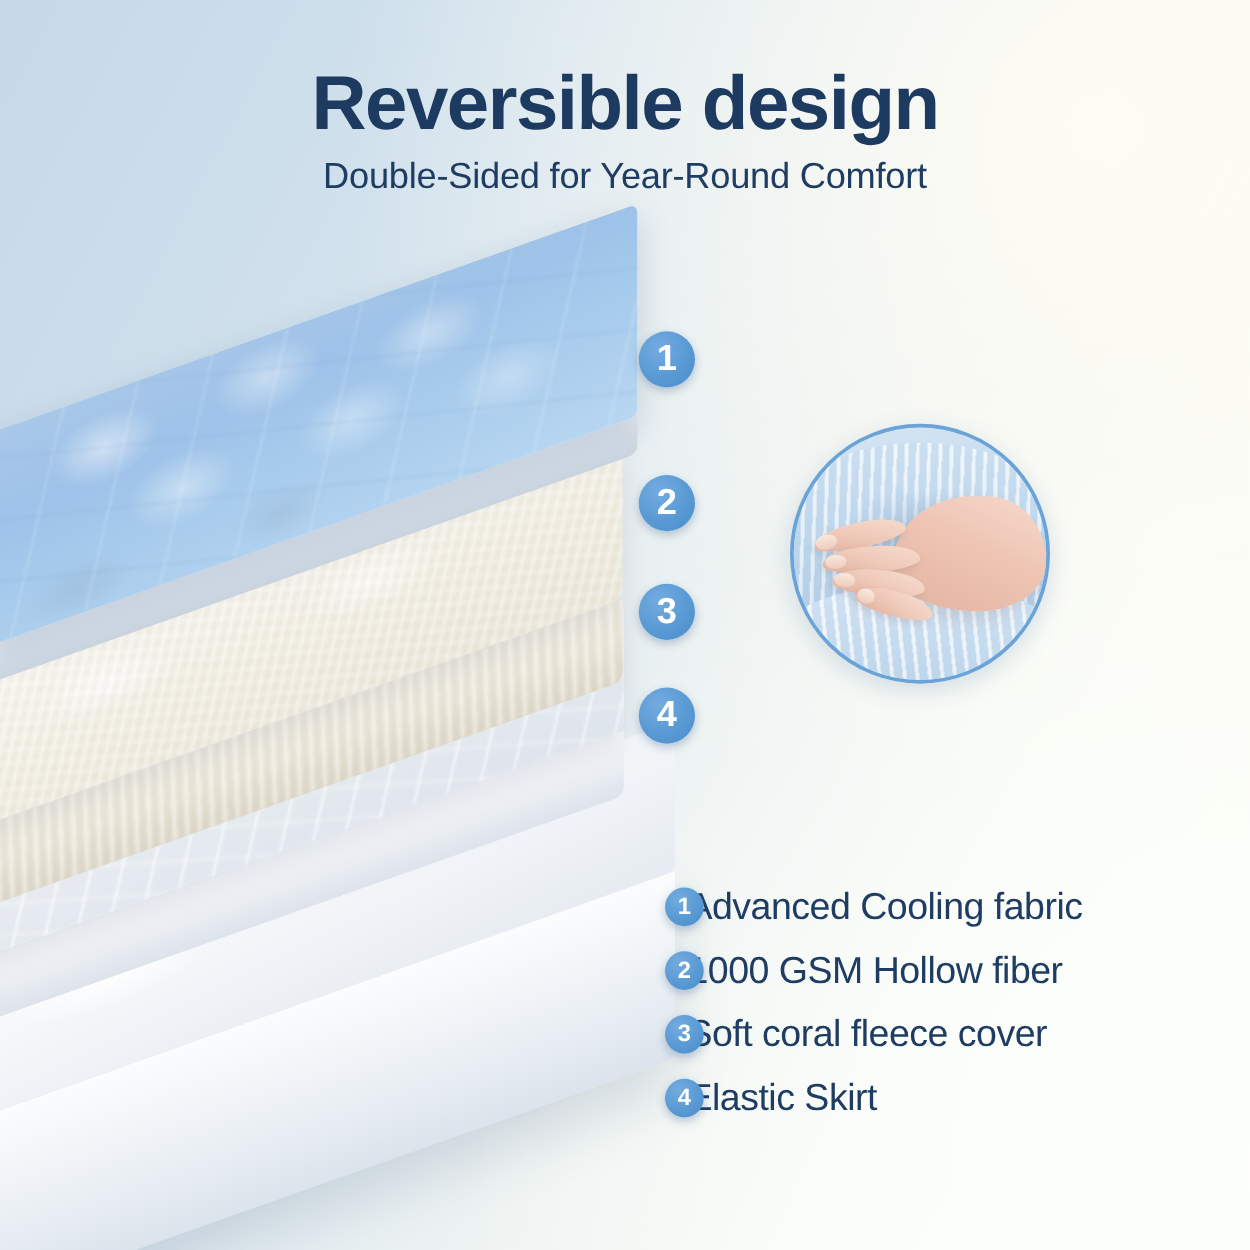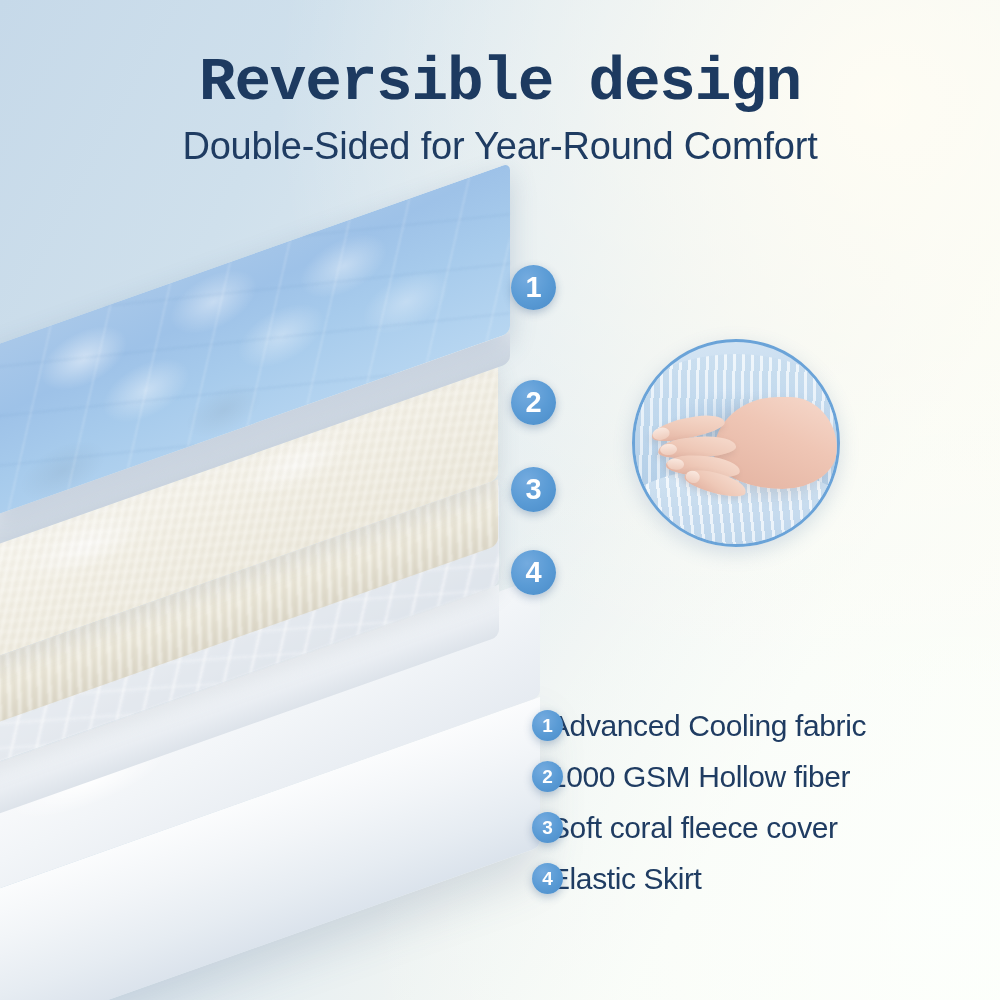--- a/index.html
+++ b/index.html
@@ -13,24 +13,24 @@
     background:
       radial-gradient(circle at 88% 10%, rgba(255,253,244,.95) 0%, rgba(255,253,244,0) 48%),
       radial-gradient(circle at 96% 92%, rgba(252,255,252,.95) 0%, rgba(252,255,252,0) 45%),
       linear-gradient(118deg,#c6d9e9 0%, #cfe0ec 22%, #dfeaf1 42%, #eef3f2 60%, #f8fbf6 76%, #fdfdf5 100%);
   }
 
   
   .heading{position:absolute;left:0;right:0;top:52px;text-align:center;}
   .title{
     font-size:61px;font-weight:bold;letter-spacing:-1.2px;
-    color:#1d3a60;line-height:1;margin:0;font-family:Liberation Mono, monospace;
+    color:#1d3a60;line-height:1;margin:0;
   }
   .subtitle{
-    font-size:38px;font-weight:normal;color:#1f3c62;
+    font-size:29px;font-weight:normal;color:#1f3c62;
     margin:14px 0 0 0;line-height:1;letter-spacing:-.2px;
   }
 
   
   .stack{position:absolute;left:-40px;top:185px;width:700px;height:680px;}
 
   
   .slab{
     position:absolute;
     transform:skewY(-19.5deg);

